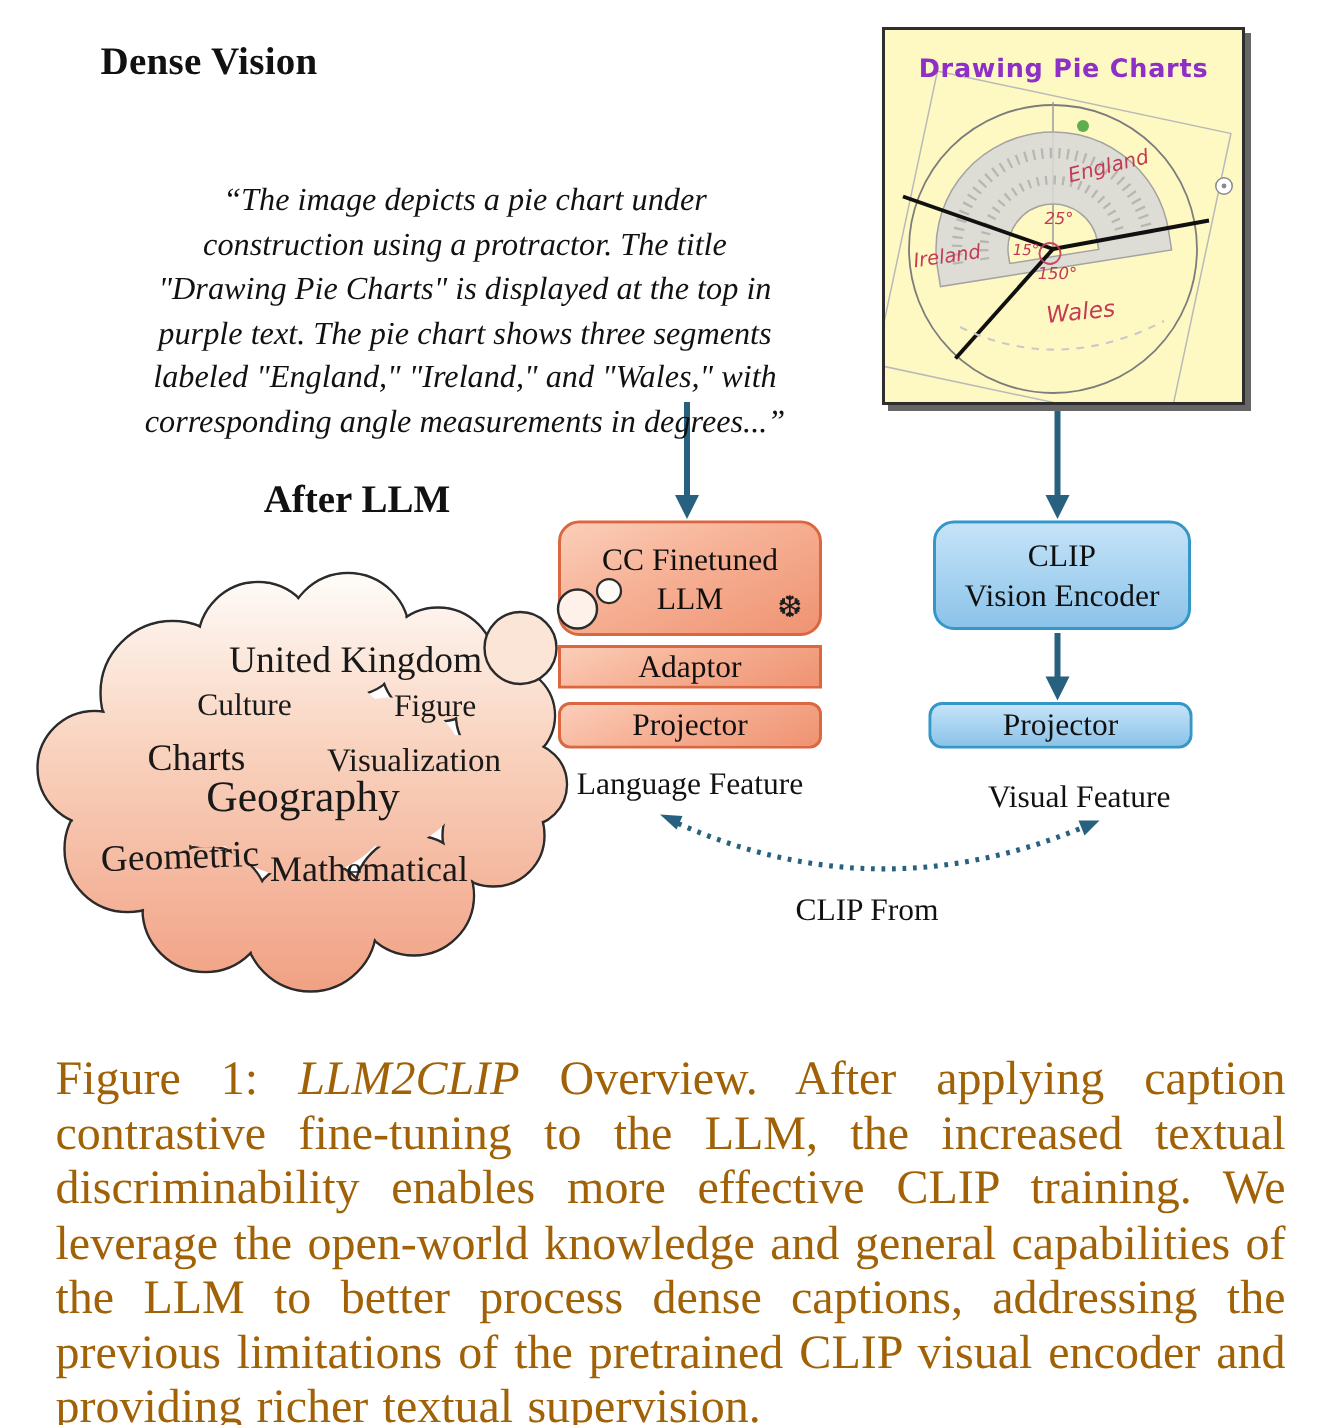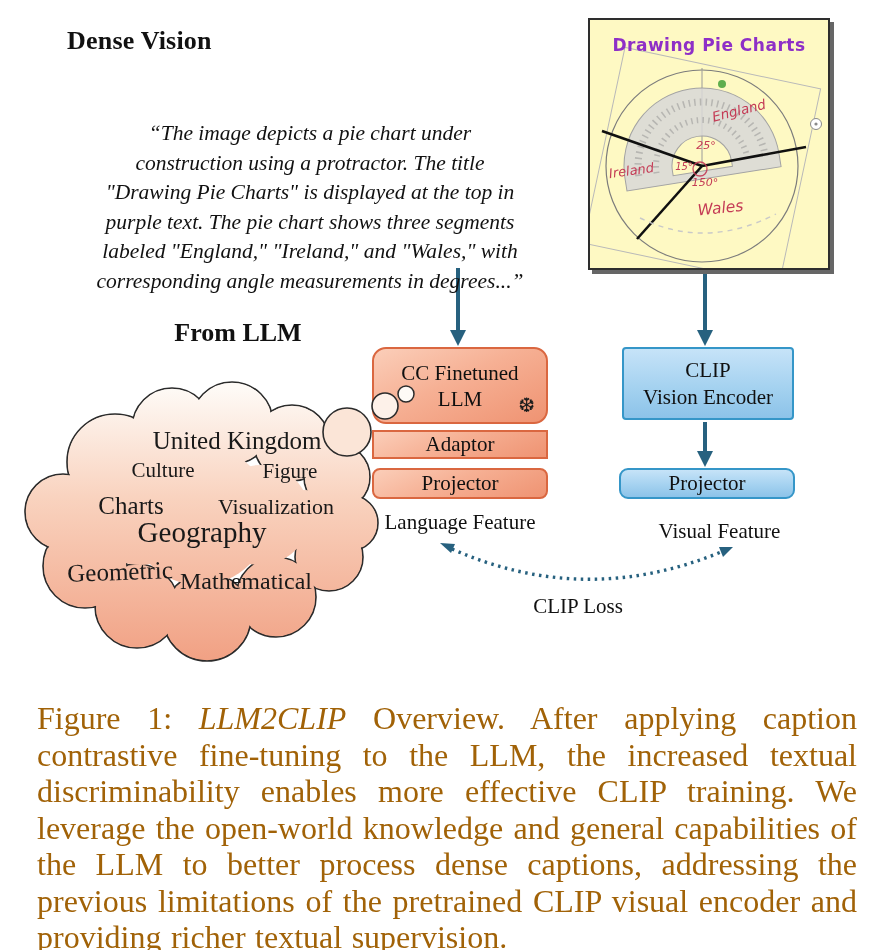--- a/index.html
+++ b/index.html
@@ -25,21 +25,21 @@
   
   .obox,.bbox{box-sizing:border-box;display:flex;align-items:center;justify-content:center;
               text-align:center;font-size:21px;color:#101010;}
   .obox{background:linear-gradient(155deg,#fbceb9 0%,#f6b094 45%,#ef9372 100%);
         border:2px solid #da6740;}
   .bbox{background:linear-gradient(180deg,#c6e3f8 0%,#a5d2f0 55%,#8cc3e9 100%);
         border:2px solid #3596c8;}
   .box-llm{left:372px;top:347px;width:176px;height:77px;border-radius:14px;flex-direction:column;line-height:26px;}
   .box-adaptor{left:372px;top:430px;width:176px;height:29px;border-radius:0;}
   .box-proj-o{left:372px;top:468px;width:176px;height:31px;border-radius:8px;}
-  .box-encoder{left:622px;top:347px;width:172px;height:73px;border-radius:4px;flex-direction:column;line-height:27px;}
+  .box-encoder{left:622px;top:347px;width:172px;height:73px;border-radius:14px;flex-direction:column;line-height:27px;}
   .box-proj-b{left:619px;top:468px;width:176px;height:31px;border-radius:9px;}
   .snowflake{position:absolute;right:11px;bottom:7px;font-size:20px;color:#1c1c1c;line-height:20px;}
 
   .lbl-language{left:370px;top:510px;width:180px;text-align:center;font-size:21px;}
   .lbl-visual{left:633px;top:519px;width:173px;text-align:center;font-size:21px;}
   .lbl-cliploss{left:493px;top:594px;width:170px;text-align:center;font-size:21px;}
 
   
   .fig-caption{left:37px;top:668px;width:820px;font-size:32px;line-height:36.5px;
                text-align:justify;word-spacing:1.5px;color:#a16207;}
@@ -160,21 +160,21 @@
         <text x="42" y="155" font-size="13" transform="rotate(-8 42 155)">Ireland</text>
         <text x="131" y="193" font-size="15.5" transform="rotate(-6 131 193)">Wales</text>
         <text x="116" y="129" font-size="11">25°</text>
         <text x="94" y="150" font-size="10">15°</text>
         <text x="115" y="166" font-size="11">150°</text>
       </g>
     </svg>
   </div>
 
   <div class="abs h-open layer-ui">
-    <div>From LLM</div>
+    <div>After LLM</div>
   </div>
 
   <span class="cloud-term layer-ui" style="left:237px;top:441px;font-size:25px;">United Kingdom</span>
   <span class="cloud-term layer-ui" style="left:163px;top:470px;font-size:21px;">Culture</span>
   <span class="cloud-term layer-ui" style="left:290px;top:471px;font-size:21px;">Figure</span>
   <span class="cloud-term layer-ui" style="left:131px;top:506px;font-size:25px;">Charts</span>
   <span class="cloud-term layer-ui" style="left:276px;top:507px;font-size:22px;">Visualization</span>
   <span class="cloud-term layer-ui" style="left:202px;top:532px;font-size:29px;">Geography</span>
   <span class="cloud-term layer-ui" style="left:120px;top:572px;font-size:25px;transform:translate(-50%,-50%) rotate(-2deg);">Geometric</span>
   <span class="cloud-term layer-ui" style="left:246px;top:581px;font-size:24px;">Mathematical</span>
@@ -188,21 +188,21 @@
   <div class="abs obox box-proj-o layer-ui">Projector</div>
   <div class="abs lbl-language layer-ui">Language Feature</div>
 
   <div class="abs bbox box-encoder layer-ui">
     <div>CLIP</div>
     <div>Vision Encoder</div>
   </div>
   <div class="abs bbox box-proj-b layer-ui">Projector</div>
   <div class="abs lbl-visual layer-ui">Visual Feature</div>
 
-  <div class="abs lbl-cliploss layer-ui">CLIP Loss</div>
+  <div class="abs lbl-cliploss layer-ui">CLIP From</div>
 
   <svg class="abs layer-top" width="894" height="950">
     <circle cx="347" cy="432" r="24" fill="#fbe5d7" stroke="#2b2b2b" stroke-width="1.6"></circle>
     <circle cx="385" cy="406" r="13" fill="#fdf1e9" stroke="#2b2b2b" stroke-width="1.6"></circle>
     <circle cx="406" cy="394" r="8" fill="#fefaf6" stroke="#2b2b2b" stroke-width="1.5"></circle>
   </svg>
 
   <p class="abs fig-caption layer-ui"><span>Figure 1: </span><span class="it">LLM2CLIP</span><span> Overview. After applying caption contrastive fine-tuning to the LLM, the increased textual discriminability enables more effective CLIP training. We leverage the open-world knowledge and general capabilities of the LLM to better process dense captions, addressing the previous limitations of the pretrained CLIP visual encoder and providing richer textual supervision.</span></p>
 
 </div>

